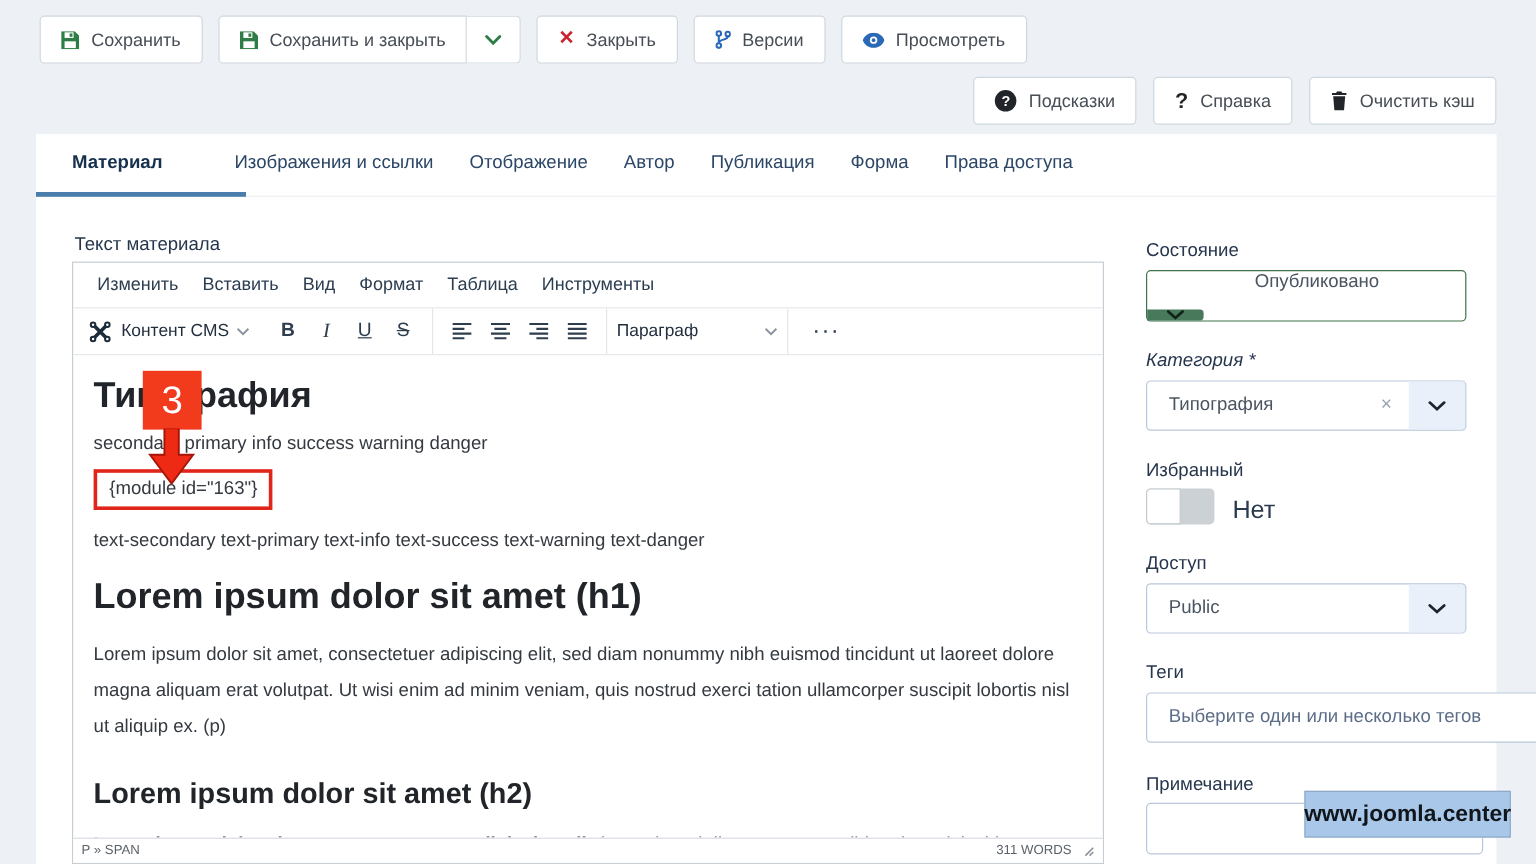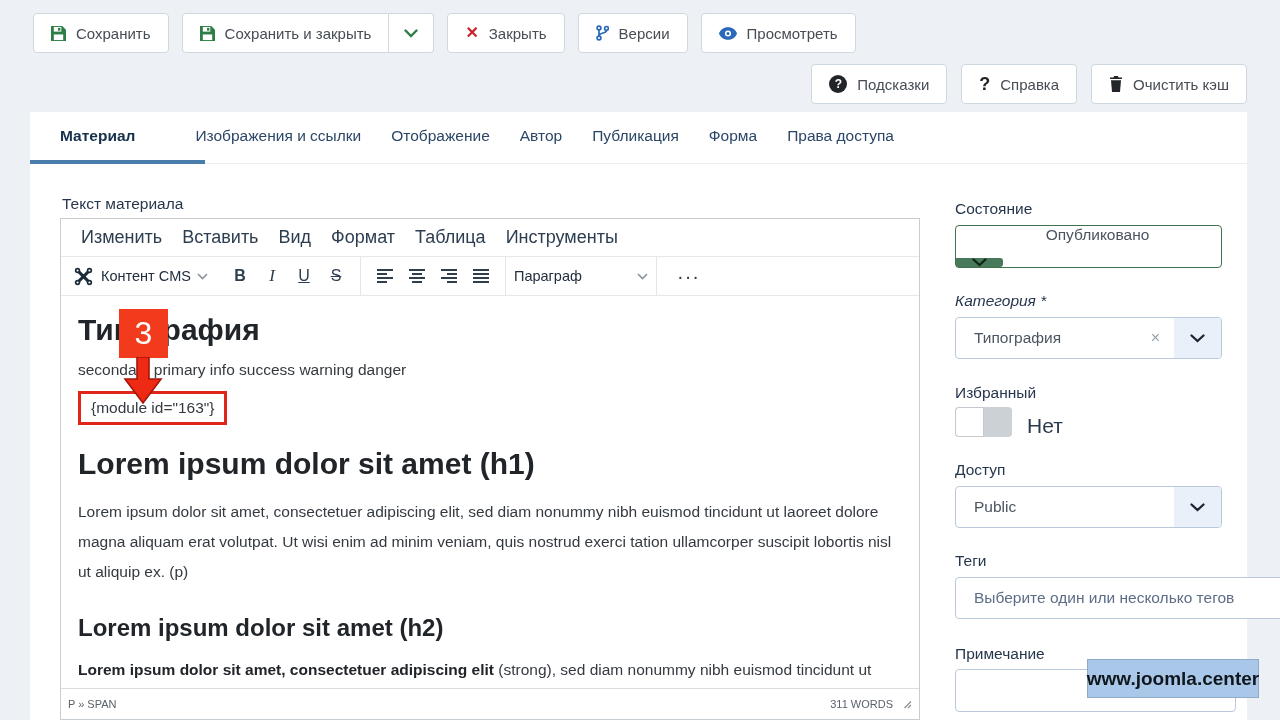--- a/index.html
+++ b/index.html
@@ -37,21 +37,21 @@
   .tab { display:flex; align-items:center; height:48px; padding:12px 15px;
          font-size:15.5px; color:#2b4666; cursor:pointer; white-space:nowrap; }
   .tab.active { font-weight:bold; color:#16304d; }
   .tab-underline { position:absolute; left:0; top:48px; width:175px; height:4px; background:#4a7dac; }
   
   .field-label { position:absolute; font-size:15.5px; color:#26364d; }
   .editor { position:absolute; left:60px; top:218px; width:860px; height:502px;
             border:1px solid #c6cdd3; background:#fff; }
   .menubar { display:flex; align-items:center; height:38px; padding-left:10px;
              border-bottom:1px solid #e6e9ec; }
-  .menubar .mi { padding:0 10px; font-size:18px; color:#2c3e50; cursor:pointer; }
+  .menubar .mi { padding:0 10px; font-size:15px; color:#2c3e50; cursor:pointer; }
   .ebar { display:flex; align-items:stretch; height:39px; border-bottom:1px solid #e6e9ec; }
   .ebar .grp { display:flex; align-items:center; padding:0 8px; }
   .ebar .vdiv { width:1px; background:#e3e7ea; }
   .ebar .tbtn { width:32px; height:30px; display:flex; align-items:center; justify-content:center;
                 font-size:16px; color:#2f3e4e; cursor:pointer; border-radius:3px; }
   .tbtn.b { font-weight:bold; }
   .tbtn.i { font-style:italic; font-family:"Liberation Serif", serif; font-size:17px; }
   .tbtn.u { text-decoration:underline; }
   .tbtn.s { text-decoration:line-through; }
   .cms-label { font-size:14.5px; color:#222f3e; margin:0 6px 0 7px; }
@@ -73,21 +73,21 @@
   .p1 { margin-top:16px; font-size:15.5px; line-height:30px; }
   .h2 { margin-top:26px; font-size:24px; line-height:30px; font-weight:bold; color:#212529; }
   .p2 { margin-top:12px; font-size:15.5px; line-height:30px; }
   .p2 b { color:#212529; }
   
   .step-badge { position:absolute; left:58px; top:90px; width:49px; height:49px;
                 background:#f23b1d; color:#fff; font-size:32px;
                 display:flex; align-items:center; justify-content:center; z-index:6; }
   .step-arrow { position:absolute; left:62px; top:138px; z-index:6; }
   
-  .statusbar { position:absolute; left:0; right:0; bottom:0; height:31px; background:#fff;
+  .statusbar { position:absolute; left:0; right:0; bottom:0; height:21px; background:#fff;
                border-top:1px solid #d9dde1; display:flex; align-items:center;
                justify-content:space-between; padding:0 7px; font-size:11px; color:#5b6269; }
   .statusbar .right { display:flex; align-items:center; gap:9px; }
   
   .sel { position:absolute; height:42px; width:267px; background:#fff;
          border:1px solid #b9c8da; border-radius:4px; display:flex; align-items:center; cursor:pointer; }
   .sel .val { flex:1; padding-left:18px; font-size:15.5px; color:#4a5561; }
   .sel .clear { color:#97a1ac; font-size:16px; margin-right:14px; cursor:pointer; }
   .sel .caret { width:47px; align-self:stretch; display:flex; align-items:center; justify-content:center;
                 background:#e9f0fa; border-radius:0 3px 3px 0; }
@@ -300,20 +300,21 @@
       <span class="more-dots">···</span>
     </div>
   </div>
 
   <div class="econtent">
     <div class="h1 h1a">Типография</div>
     <div class="line-sm l1">secondary primary info success warning danger</div>
     <div class="module-line">
       <span class="module-box">{module id="163"}</span>
     </div>
+    <div class="line-sm l2">text-secondary text-primary text-info text-success text-warning text-danger</div>
     <div class="h1 h1b">Lorem ipsum dolor sit amet (h1)</div>
     <div class="p1">Lorem ipsum dolor sit amet, consectetuer adipiscing elit, sed diam nonummy nibh euismod tincidunt ut laoreet dolore magna aliquam erat volutpat. Ut wisi enim ad minim veniam, quis nostrud exerci tation ullamcorper suscipit lobortis nisl ut aliquip ex. (p)</div>
     <div class="h2">Lorem ipsum dolor sit amet (h2)</div>
     <div class="p2"><b>Lorem ipsum dolor sit amet, consectetuer adipiscing elit</b><span> (strong), sed diam nonummy nibh euismod tincidunt ut laoreet dolore magna aliquam erat volutpat. Ut wisi enim ad minim veniam, quis nostrud exerci tation ullamcorper</span></div>
   </div>
 
   <div class="step-badge">3</div>
   <div class="step-arrow">
     <svg width="40" height="47" viewBox="0 0 40 47">
         <path d="M14 0 h12 v22 h12 L20 46 L2 22 h12 z" fill="#ee2a14" stroke="#a81408" stroke-width="1.6"></path>

